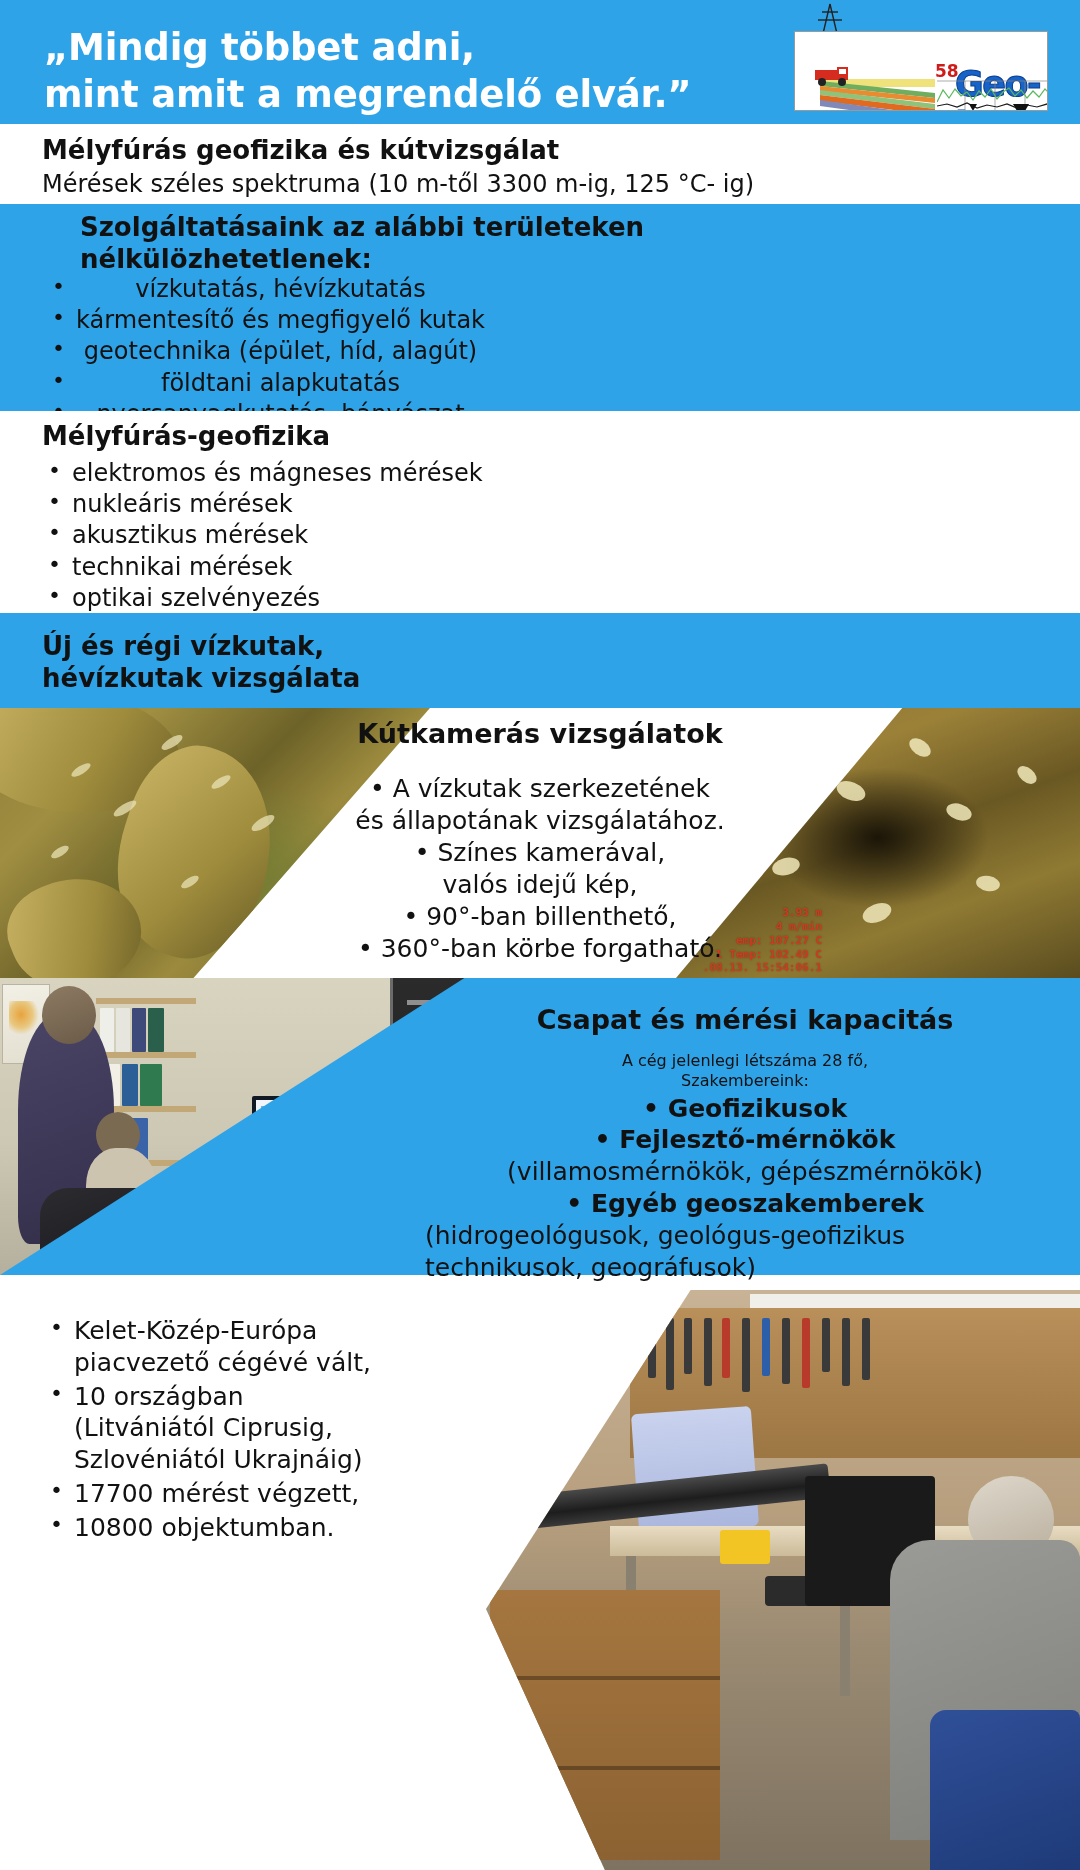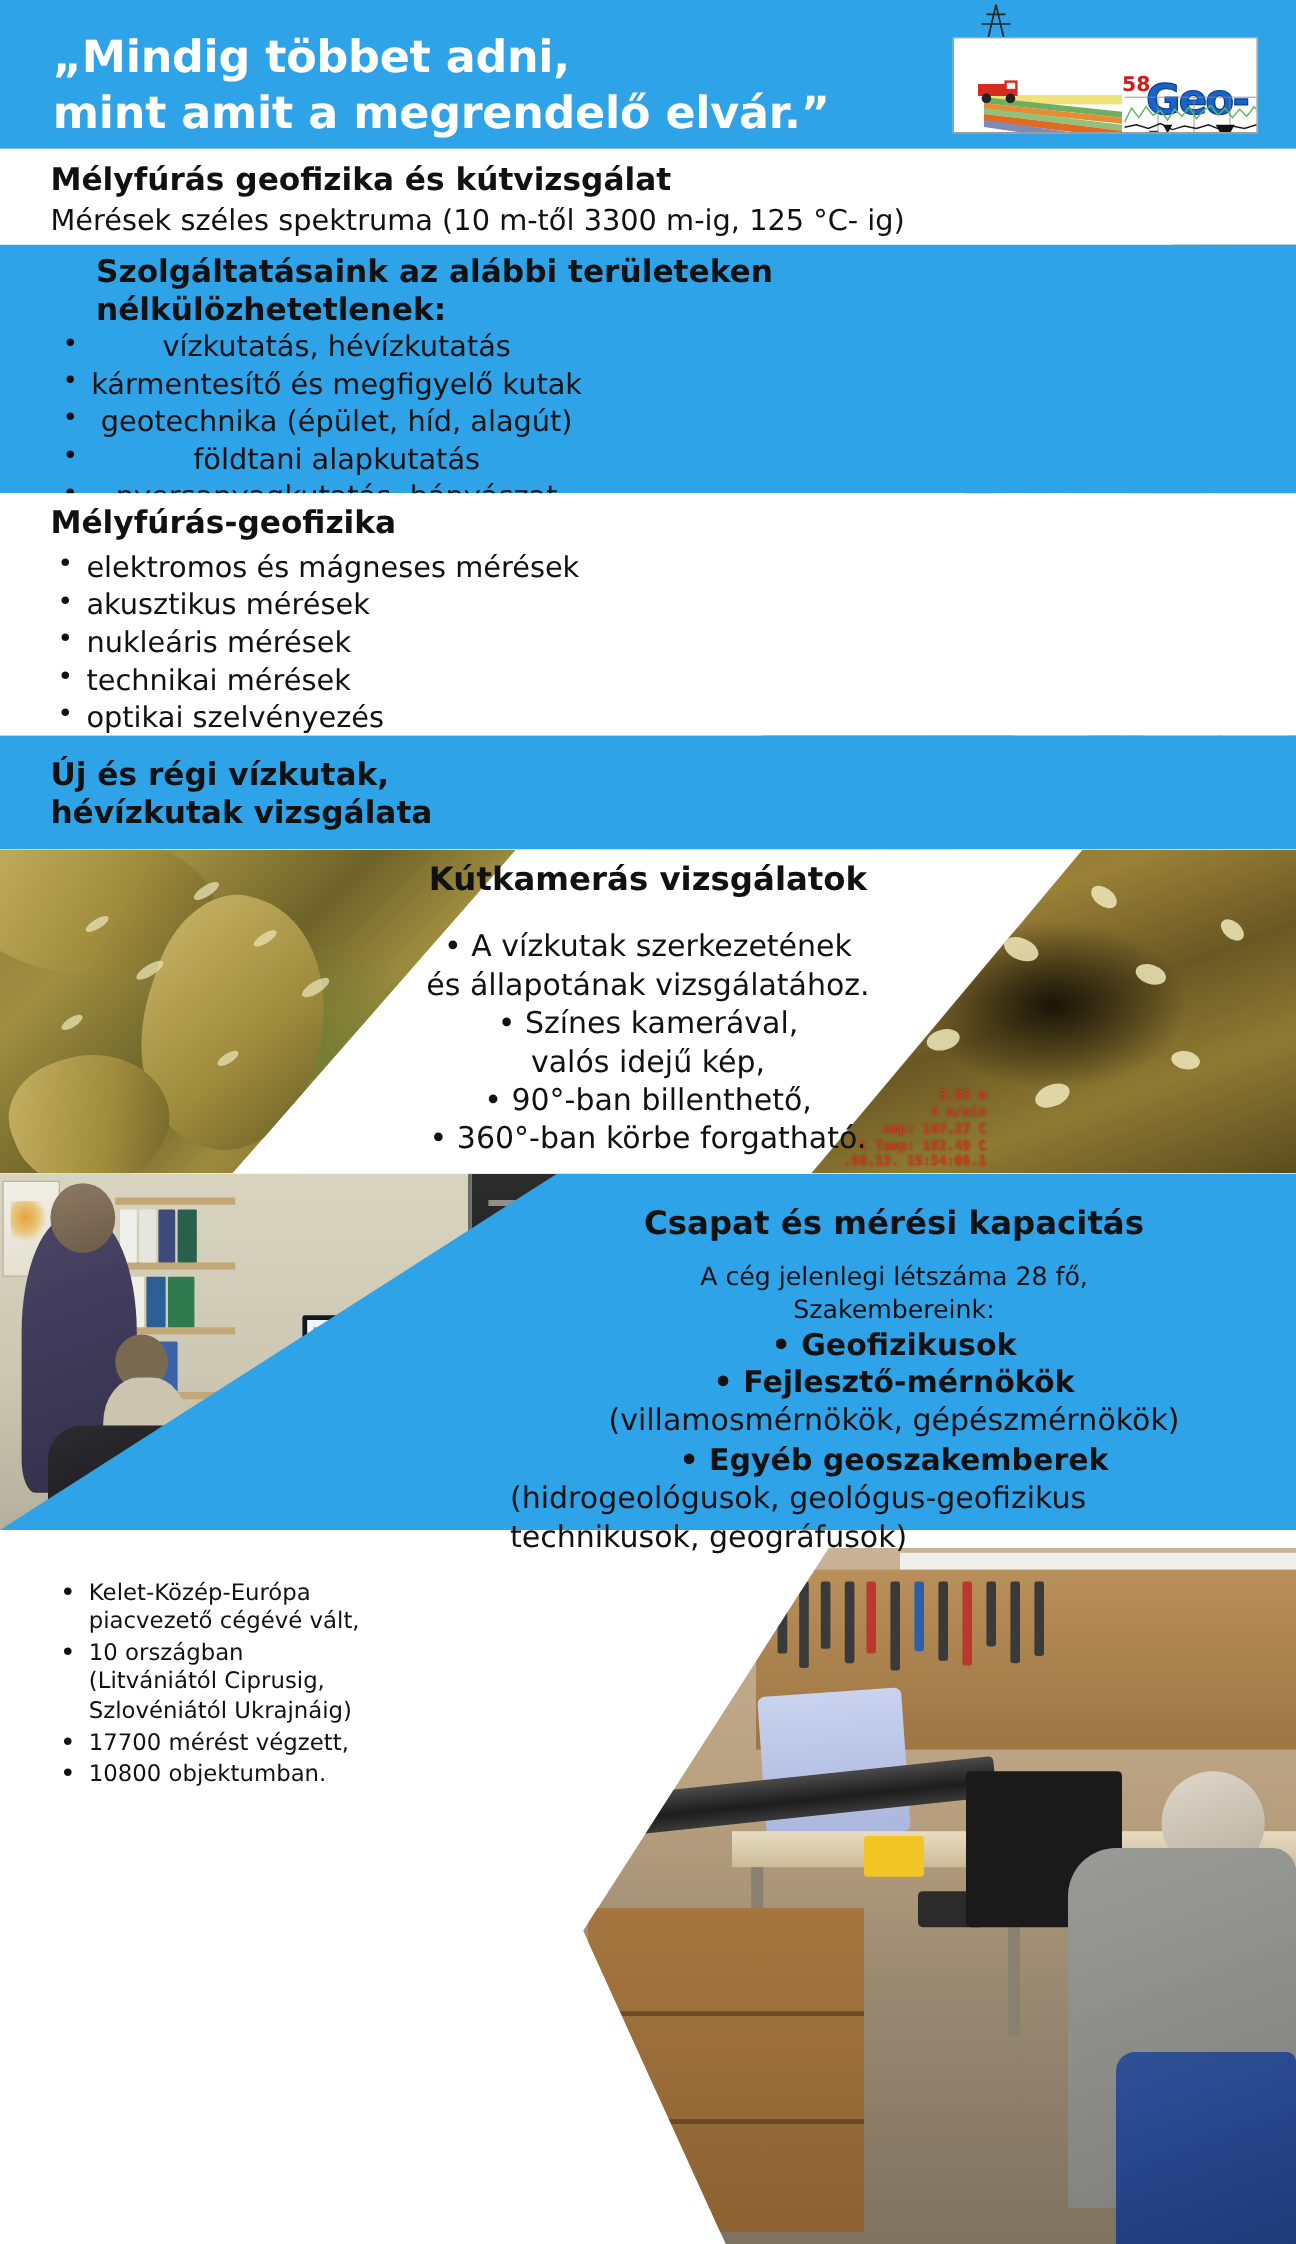--- a/index.html
+++ b/index.html
@@ -295,31 +295,31 @@
     z-index: 1;
   }
   #team-copy {
     position: absolute;
     left: 415px; top: 1004px;
     width: 660px;
     text-align: center;
     z-index: 3;
   }
   #team-copy .sec-title { font-size: 27px; }
-  #team-copy .intro { margin-top: 14px; font-size: 21px; line-height:1.27; color:#111; white-space: pre-line; }
+  #team-copy .intro { margin-top: 14px; font-size: 16px; line-height:1.27; color:#111; white-space: pre-line; }
   #team-copy .bold-b { font-weight: bold; font-size: 25px; color:#111; }
   #team-copy .plain-b { font-size: 25px; color:#111; line-height: 1.27; }
   #team-copy .row { margin-top: 2px; }
 
   
   #bot-white { left: 0; top: 1275px; width: 1080px; height: 595px; background:#ffffff; }
   #bot-copy { position: absolute; left: 44px; top: 1301px; width: 470px; }
   #bot-copy .sec-title { font-size: 26px; }
   #bot-copy ul { margin-top: 14px; }
-  #bot-copy ul.bl li { font-size: 19px; line-height:1.27; margin-bottom: 2px; white-space: pre-line; }
+  #bot-copy ul.bl li { font-size: 25px; line-height:1.27; margin-bottom: 2px; white-space: pre-line; }
 
   #shop-photo {
     position: absolute;
     left: 420px; top: 1290px;
     width: 660px; height: 580px;
     overflow: hidden;
     clip-path: polygon(100% 0, 100% 100%, 28% 100%, 10% 55%, 41% 0);
     background: linear-gradient(180deg, #cdb9a0 0%, #b9a68c 30%, #9b8husk 60%, #8b7d6b 100%);
   }
   #shop-photo .bg { position:absolute; inset:0;
@@ -460,22 +460,22 @@
       <li>geotechnika (épület, híd, alagút)</li>
       <li>földtani alapkutatás</li>
       <li>nyersanyagkutatás, bányászat</li>
     </ul>
   </div>
 
   <div class="white" id="s3">
     <div class="sec-title">Mélyfúrás-geofizika</div>
     <ul class="bl">
       <li>elektromos és mágneses mérések</li>
+      <li>nukleáris mérések</li>
       <li>akusztikus mérések</li>
-      <li>nukleáris mérések</li>
       <li>technikai mérések</li>
       <li>optikai szelvényezés</li>
     </ul>
   </div>
 
   <div class="blue" id="s4">
     <div class="sec-title">Új és régi vízkutak,
 hévízkutak vizsgálata</div>
   </div>
 

